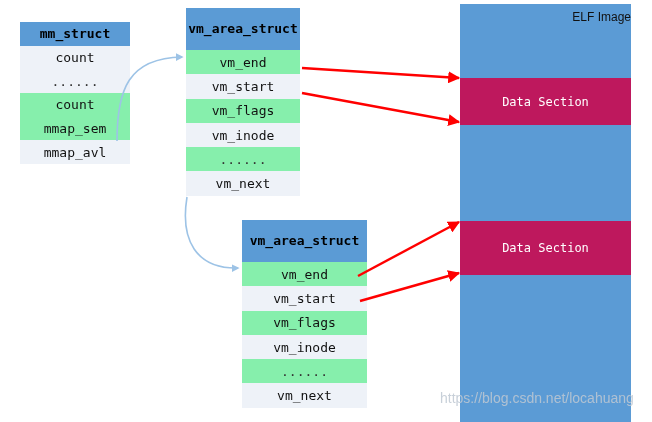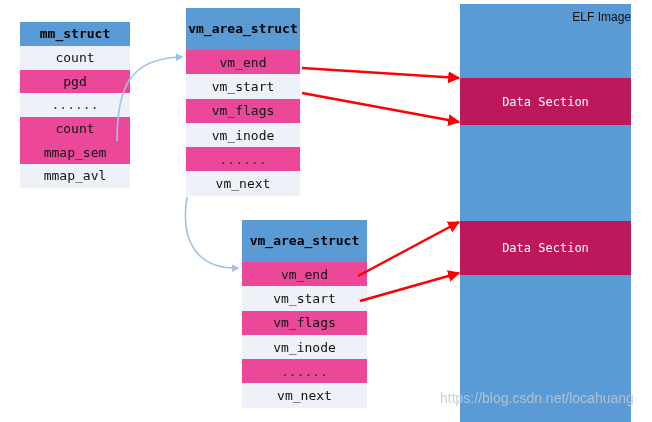--- a/index.html
+++ b/index.html
@@ -35,21 +35,21 @@
     word-break: break-all;
   }
   .struct-row {
     text-align: center;
     color: #111111;
     display: flex;
     align-items: center;
     justify-content: center;
     box-sizing: border-box;
   }
-  .struct-row.odd  { background: #ec4899; }
+  .struct-row.odd  { background: #86efac; }
   .struct-row.even { background: #eef2f8; }
   .struct-row.dots {
     font-size: 9px;
     letter-spacing: 0px;
     color: #333;
   }
 
   
   #mm-struct { left: 20px; top: 22px; width: 110px; }
   #mm-struct .struct-header { height: 24px; font-size: 13px; }
@@ -127,21 +127,20 @@
 
   <div id="elf-image">
     <div id="elf-title">ELF Image</div>
     <div class="data-section" id="data-section-1">Data Section</div>
     <div class="data-section" id="data-section-2">Data Section</div>
   </div>
 
   <div class="struct" id="mm-struct">
     <div class="struct-header">mm_struct</div>
     <div class="struct-row even">count</div>
-    <div class="struct-row odd">pgd</div>
     <div class="struct-row even dots">......</div>
     <div class="struct-row odd">count</div>
     <div class="struct-row odd">mmap_sem</div>
     <div class="struct-row even">mmap_avl</div>
   </div>
 
   <div class="struct" id="vma-1">
     <div class="struct-header">vm_area_struct</div>
     <div class="struct-row odd">vm_end</div>
     <div class="struct-row even">vm_start</div>

